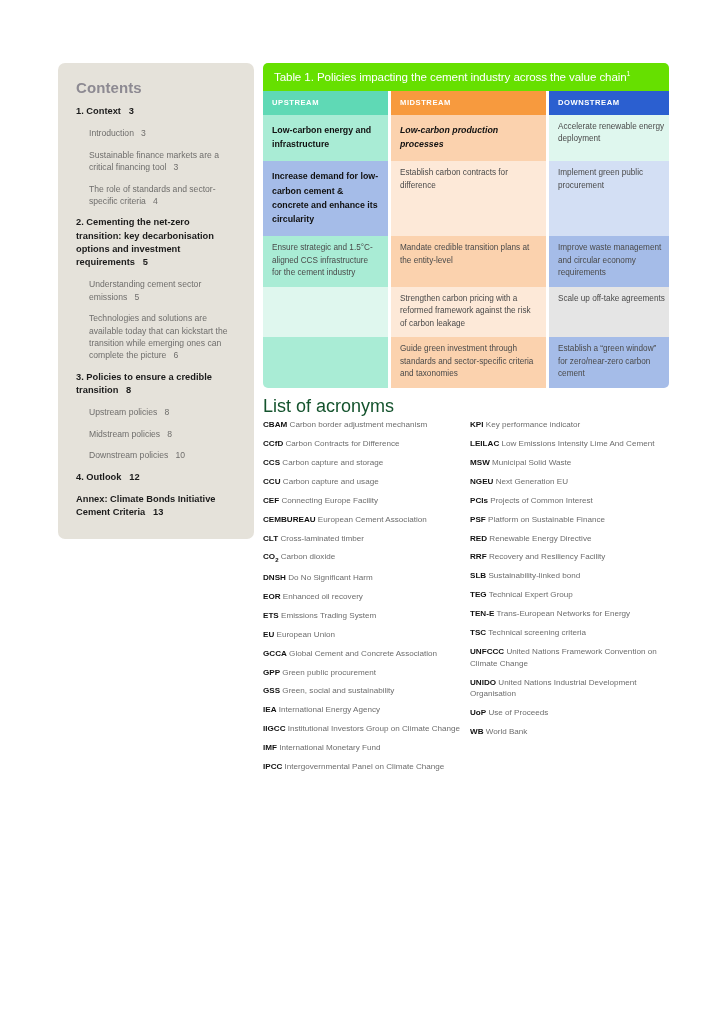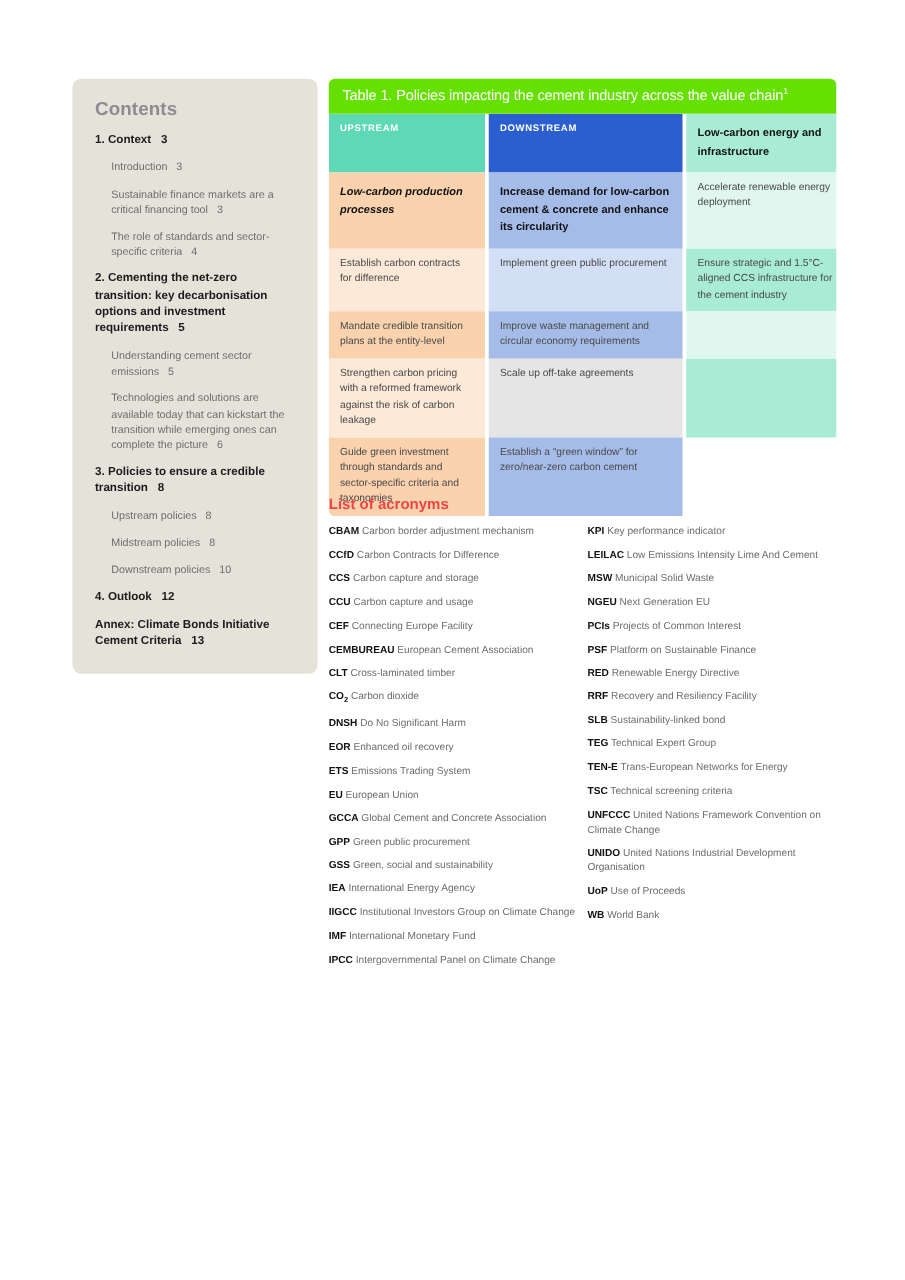--- a/index.html
+++ b/index.html
@@ -130,23 +130,23 @@
   .c-down.t3  { background: #e5e5e5; }
   .c-down.t4  { background: #a5bce8; }
 
   .cell.empty { color: transparent; }
 
   
   .acr-head {
     position: absolute;
     left: 263px;
     top: 396px;
-    font-size: 12px;
-    font-weight: bold;
-    color: #ef4444;
+    font-size: 18px;
+    font-weight: normal;
+    color: #14532d;
   }
   .acr-cols {
     position: absolute;
     left: 263px;
     top: 419px;
     width: 410px;
     display: grid;
     grid-template-columns: 203px 203px;
     column-gap: 4px;
   }
@@ -199,25 +199,26 @@
         <div class="toc-l1"><span>Annex: Climate Bonds Initiative Cement Criteria</span><span class="toc-pg">   13</span></div>
       </div>
   </div>
 
   <div class="tbl">
     <div class="tbl-title">
       <span>Table 1. Policies impacting the cement industry across the value chain</span><sup>1</sup>
     </div>
     <div class="tbl-grid" id="tbl-grid">
         <div class="cell hdr c-up">UPSTREAM</div>
+        <div class="cell hdr c-mid">MIDSTREAM</div>
         <div class="cell hdr c-down">DOWNSTREAM</div>
         <div class="cell lead t0 c-up">Low-carbon energy and infrastructure</div>
         <div class="cell lead t0 c-mid">Low-carbon production processes</div>
+        <div class="cell t1 c-up">Accelerate renewable energy deployment</div>
         <div class="cell lead t0 c-down">Increase demand for low-carbon cement &amp; concrete and enhance its circularity</div>
-        <div class="cell t1 c-up">Accelerate renewable energy deployment</div>
         <div class="cell t1 c-mid">Establish carbon contracts for difference</div>
         <div class="cell t1 c-down">Implement green public procurement</div>
         <div class="cell t2 c-up">Ensure strategic and 1.5°C-aligned CCS infrastructure for the cement industry</div>
         <div class="cell t2 c-mid">Mandate credible transition plans at the entity-level</div>
         <div class="cell t2 c-down">Improve waste management and circular economy requirements</div>
         <div class="cell t3 c-up empty"></div>
         <div class="cell t3 c-mid">Strengthen carbon pricing with a reformed framework against the risk of carbon leakage</div>
         <div class="cell t3 c-down">Scale up off-take agreements</div>
         <div class="cell t4 c-up empty"></div>
         <div class="cell t4 c-mid">Guide green investment through standards and sector-specific criteria and taxonomies</div>

